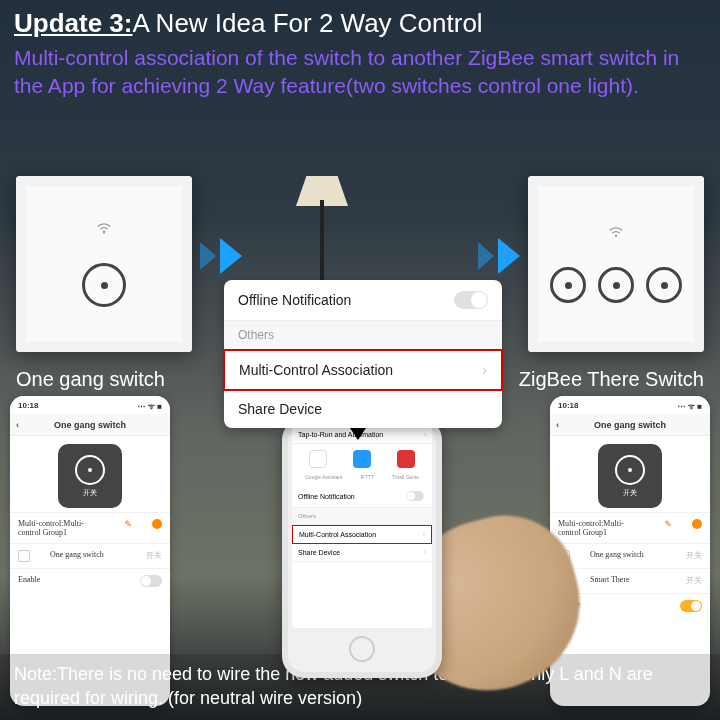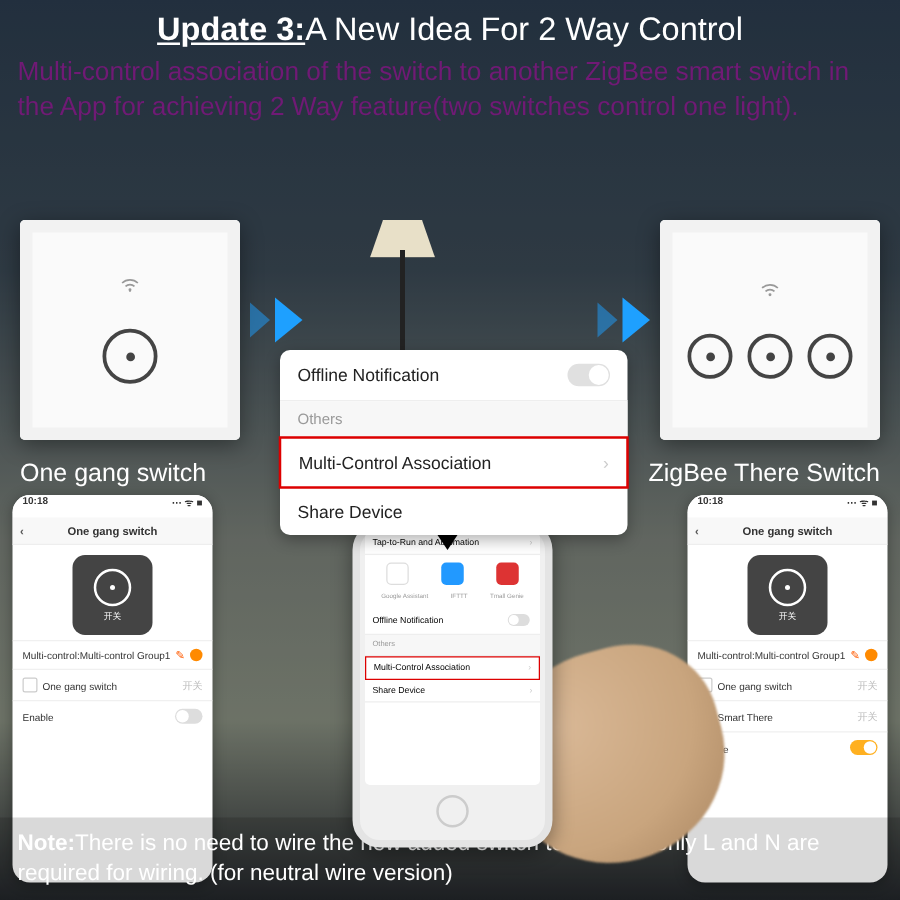--- a/index.html
+++ b/index.html
@@ -7,26 +7,26 @@
     width: 720px;
     height: 720px;
     font-family: Arial, Helvetica, sans-serif;
     background: linear-gradient(180deg, #2a3a4a 0%, #3d4a52 30%, #8a8d7e 60%, #9ca088 80%, #2a2a2a 100%);
     position: relative;
     overflow: hidden;
   }
   .overlay-dark { position:absolute; inset:0; background: rgba(20,30,40,0.35); }
   .title {
     position:absolute; top:8px; left:14px; right:14px;
-    color:#fff; font-size:26px; font-weight:400;text-align:center;
+    color:#fff; font-size:26px; font-weight:400;
   }
   .title .bold { font-weight:700; text-decoration: underline; }
   .desc {
     position:absolute; top:44px; left:14px; right:14px;
-    color:#701a75; font-size:21px; line-height:1.35; font-weight:300;
+    color:#8b5cf6; font-size:21px; line-height:1.35; font-weight:300;
   }
   
   .switch-panel {
     position:absolute; background:#fafafa; border-radius:4px;
     box-shadow: 0 4px 18px rgba(0,0,0,0.4), inset 0 0 0 10px #f2f2f2;
     display:flex; align-items:center; justify-content:center; flex-direction:column;
   }
   .switch-left { top:176px; left:16px; width:176px; height:176px; }
   .switch-right { top:176px; right:16px; width:176px; height:176px; }
   .wifi-icon { width:18px; height:14px; margin-bottom:28px; }
@@ -76,42 +76,42 @@
   
   .phone {
     position:absolute; width:160px; height:310px; background:#fff; border-radius:14px;
     box-shadow:0 2px 10px rgba(0,0,0,0.3); font-size:9px; color:#333;
     display:flex; flex-direction:column; overflow:hidden;
   }
   .phone.left { top:396px; left:10px; }
   .phone.right { top:396px; right:10px; }
   .status-bar {
     height:18px; background:#fff; display:flex; justify-content:space-between;
-    align-items:flex-start; padding:0 8px; font-size:8px; font-weight:600;
+    align-items:center; padding:0 8px; font-size:8px; font-weight:600;
   }
   .nav-bar {
     height:22px; background:#f8f8f8; display:flex; align-items:center;
     justify-content:center; position:relative; font-size:9px; font-weight:600;
     border-bottom:1px solid #eee;
   }
   .nav-back { position:absolute; left:6px; color:#555; }
   .big-tile {
     margin:8px auto 4px; width:64px; height:64px; background:#444;
     border-radius:10px; display:flex; flex-direction:column;
     align-items:center; justify-content:center; color:#fff;
   }
   .big-tile .ring {
     width:30px; height:30px; border:2px solid #fff; border-radius:50%;
     display:flex; align-items:center; justify-content:center;
   }
   .big-tile .ring::after { content:""; width:4px; height:4px; background:#fff; border-radius:50%; }
   .big-tile .cap { font-size:7px; margin-top:3px; }
   .list-row {
-    display:flex; align-items:flex-end; padding:6px 8px; border-top:1px solid #f0f0f0;
-    font-size:8px; gap:4px;
+    display:flex; align-items:flex-start; padding:6px 8px; border-top:1px solid #f0f0f0;
+    font-size:8px; gap:20px;font-family:Liberation Serif, serif;
   }
   .dot-orange { width:10px; height:10px; background:#ff8a00; border-radius:50%; flex-shrink:0; }
   .toggle-mini { width:22px; height:12px; border-radius:6px; position:relative; margin-left:auto; }
   .toggle-mini.off { background:#ddd; }
   .toggle-mini.on { background:#ffb020; }
   .toggle-mini::after { content:""; position:absolute; top:1px; width:10px; height:10px; background:#fff; border-radius:50%; }
   .toggle-mini.off::after { left:1px; }
   .toggle-mini.on::after { right:1px; }
   .icon-sq { width:12px; height:12px; border:1px solid #ccc; border-radius:2px; flex-shrink:0; }
   .muted { color:#bbb; margin-left:auto; }
@@ -146,21 +146,21 @@
     position:absolute; top:428px; left:350px; width:0; height:0;
     border-left:8px solid transparent; border-right:8px solid transparent;
     border-top:12px solid #000; z-index:4;
   }
   
   .note {
     position:absolute; bottom:0; left:0; right:0; height:66px;
     background:rgba(0,0,0,0.15); color:#fff; font-size:18px;
     padding:8px 14px; line-height:1.35; font-weight:300;
   }
-  .note .b { font-weight:700; }
+  .note .b { font-weight:400; }
   
   .lamp-pole { position:absolute; top:200px; left:320px; width:4px; height:160px; background:#222; z-index:1;}
   .lamp-shade { position:absolute; top:176px; left:296px; width:52px; height:30px; background:#e8e0c8; clip-path:polygon(20% 0,80% 0,100% 100%,0 100%); z-index:1; box-shadow:0 0 20px 4px rgba(255,240,200,0.5);}
 </style>
 </head>
 <body>
 
 <div class="overlay-dark"></div>
 <div class="lamp-shade"></div>
 <div class="lamp-pole"></div>

